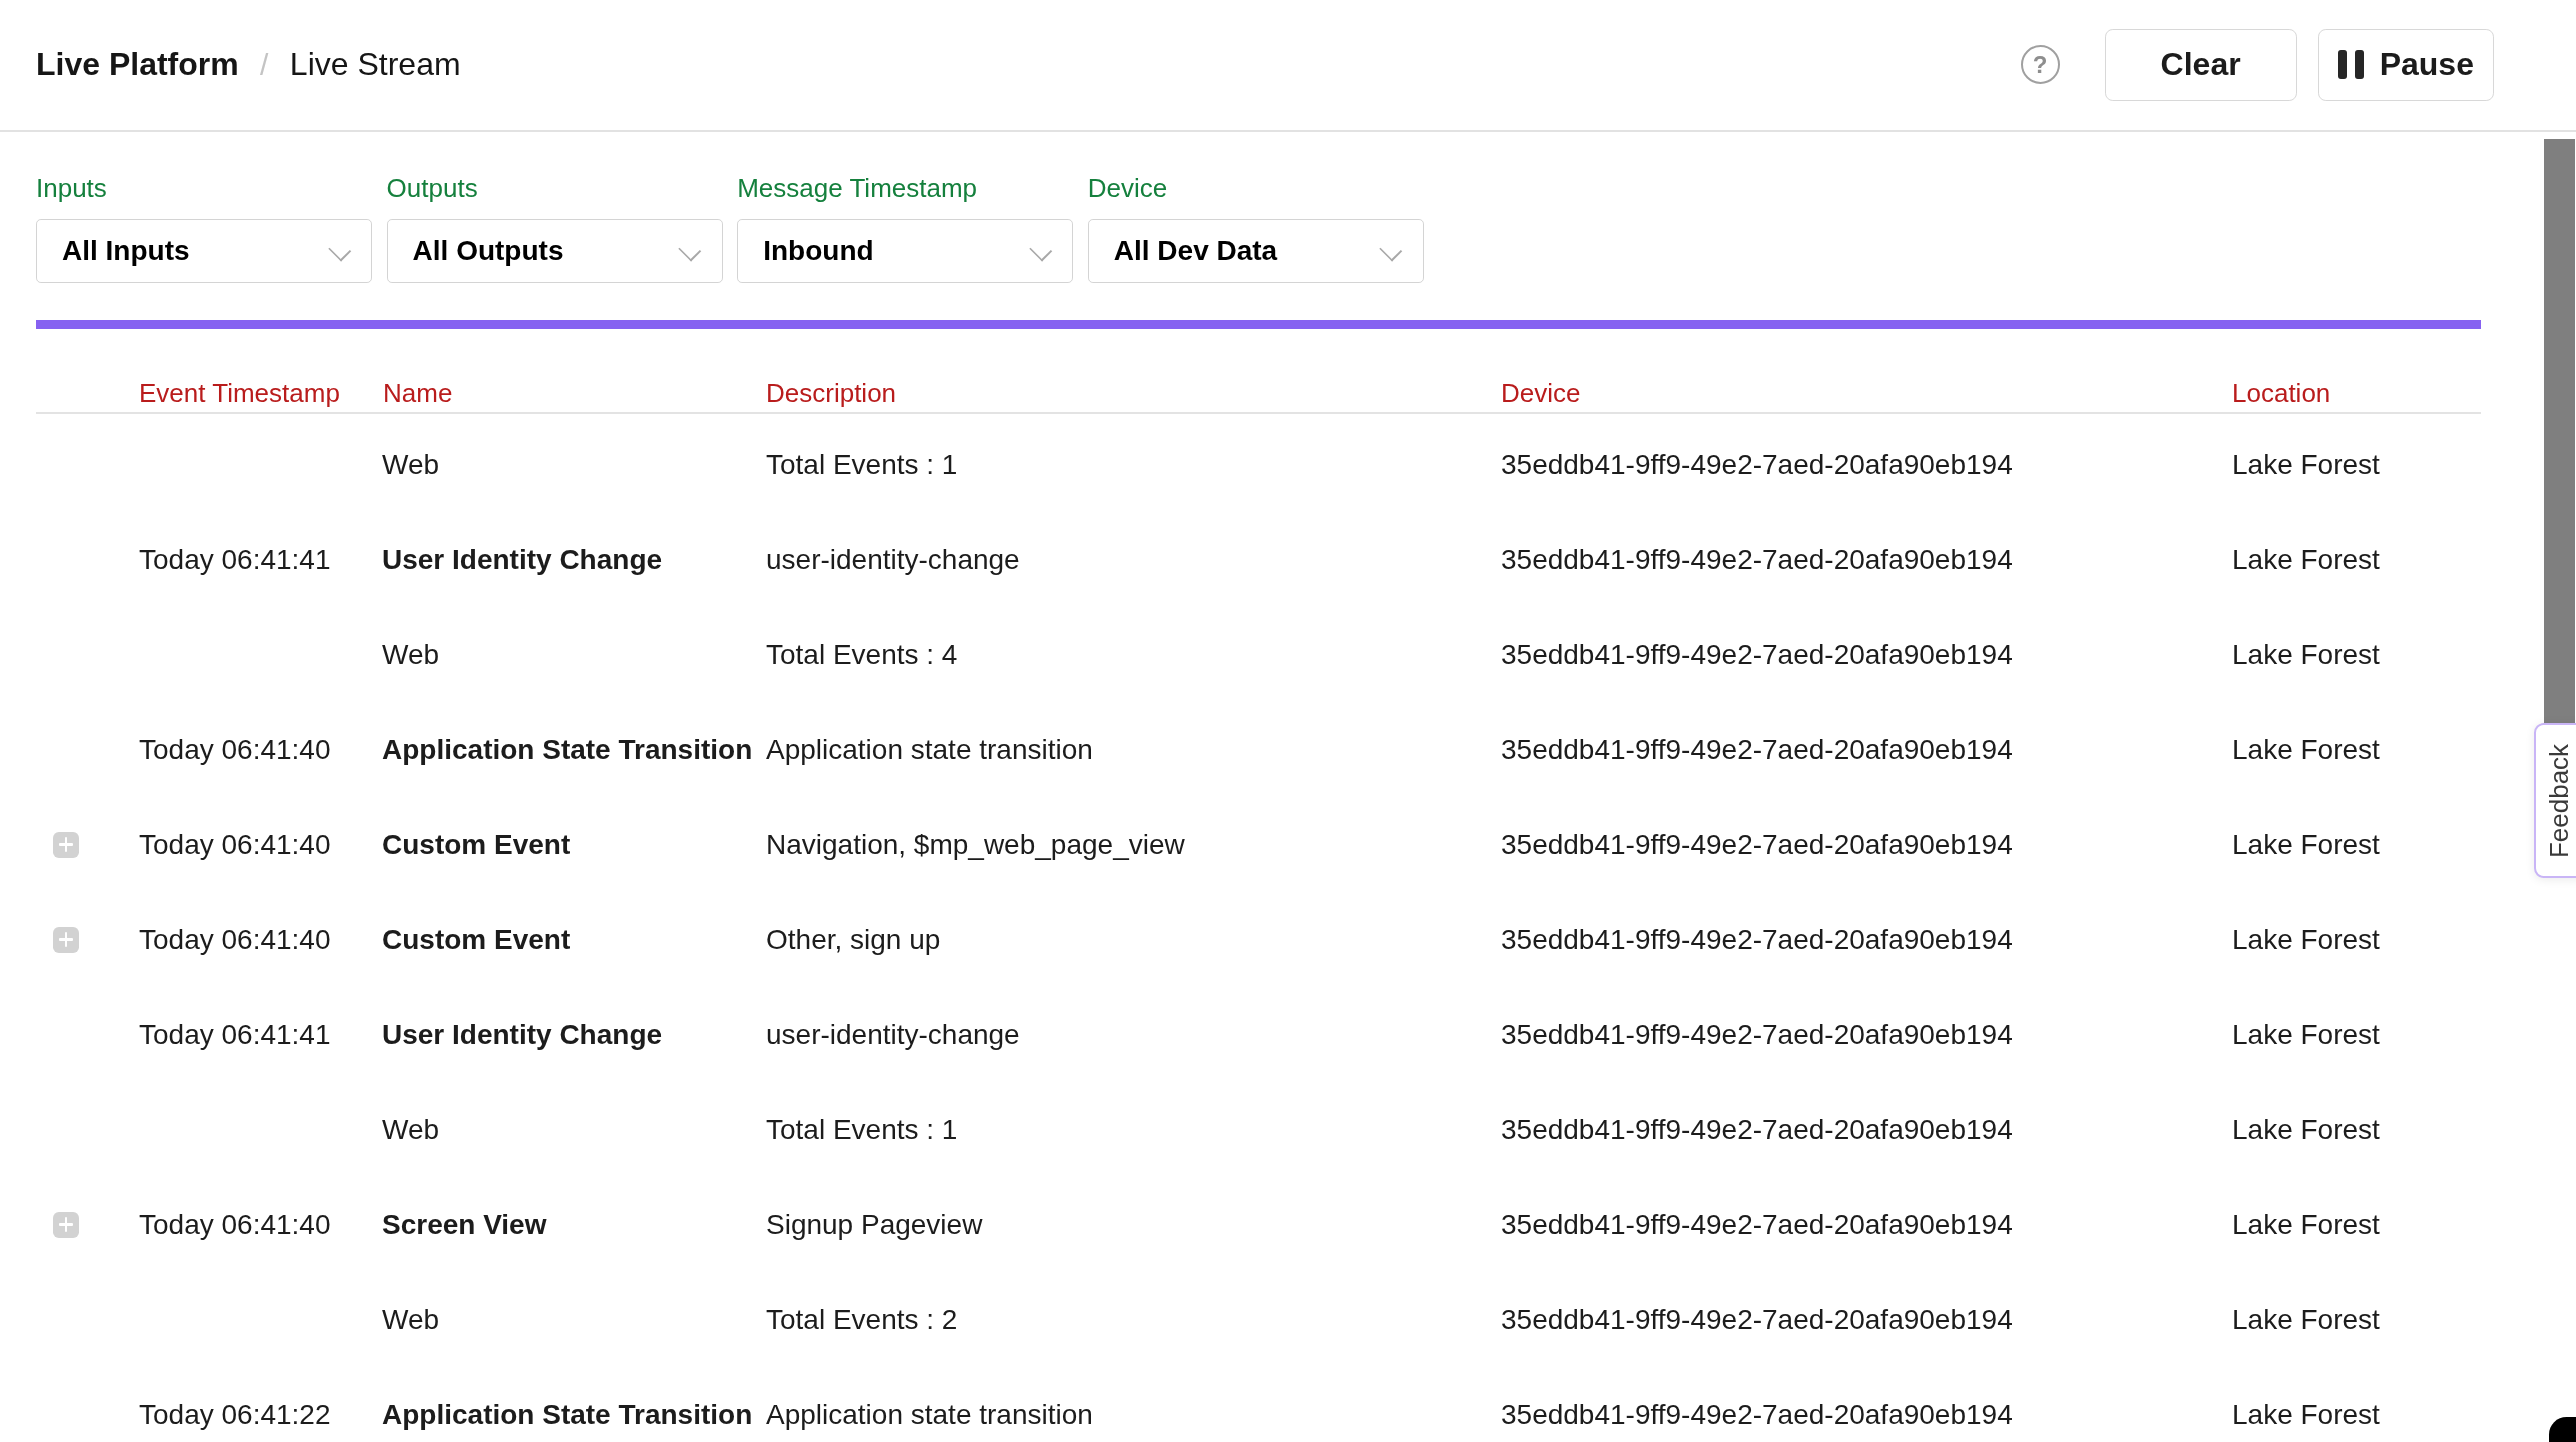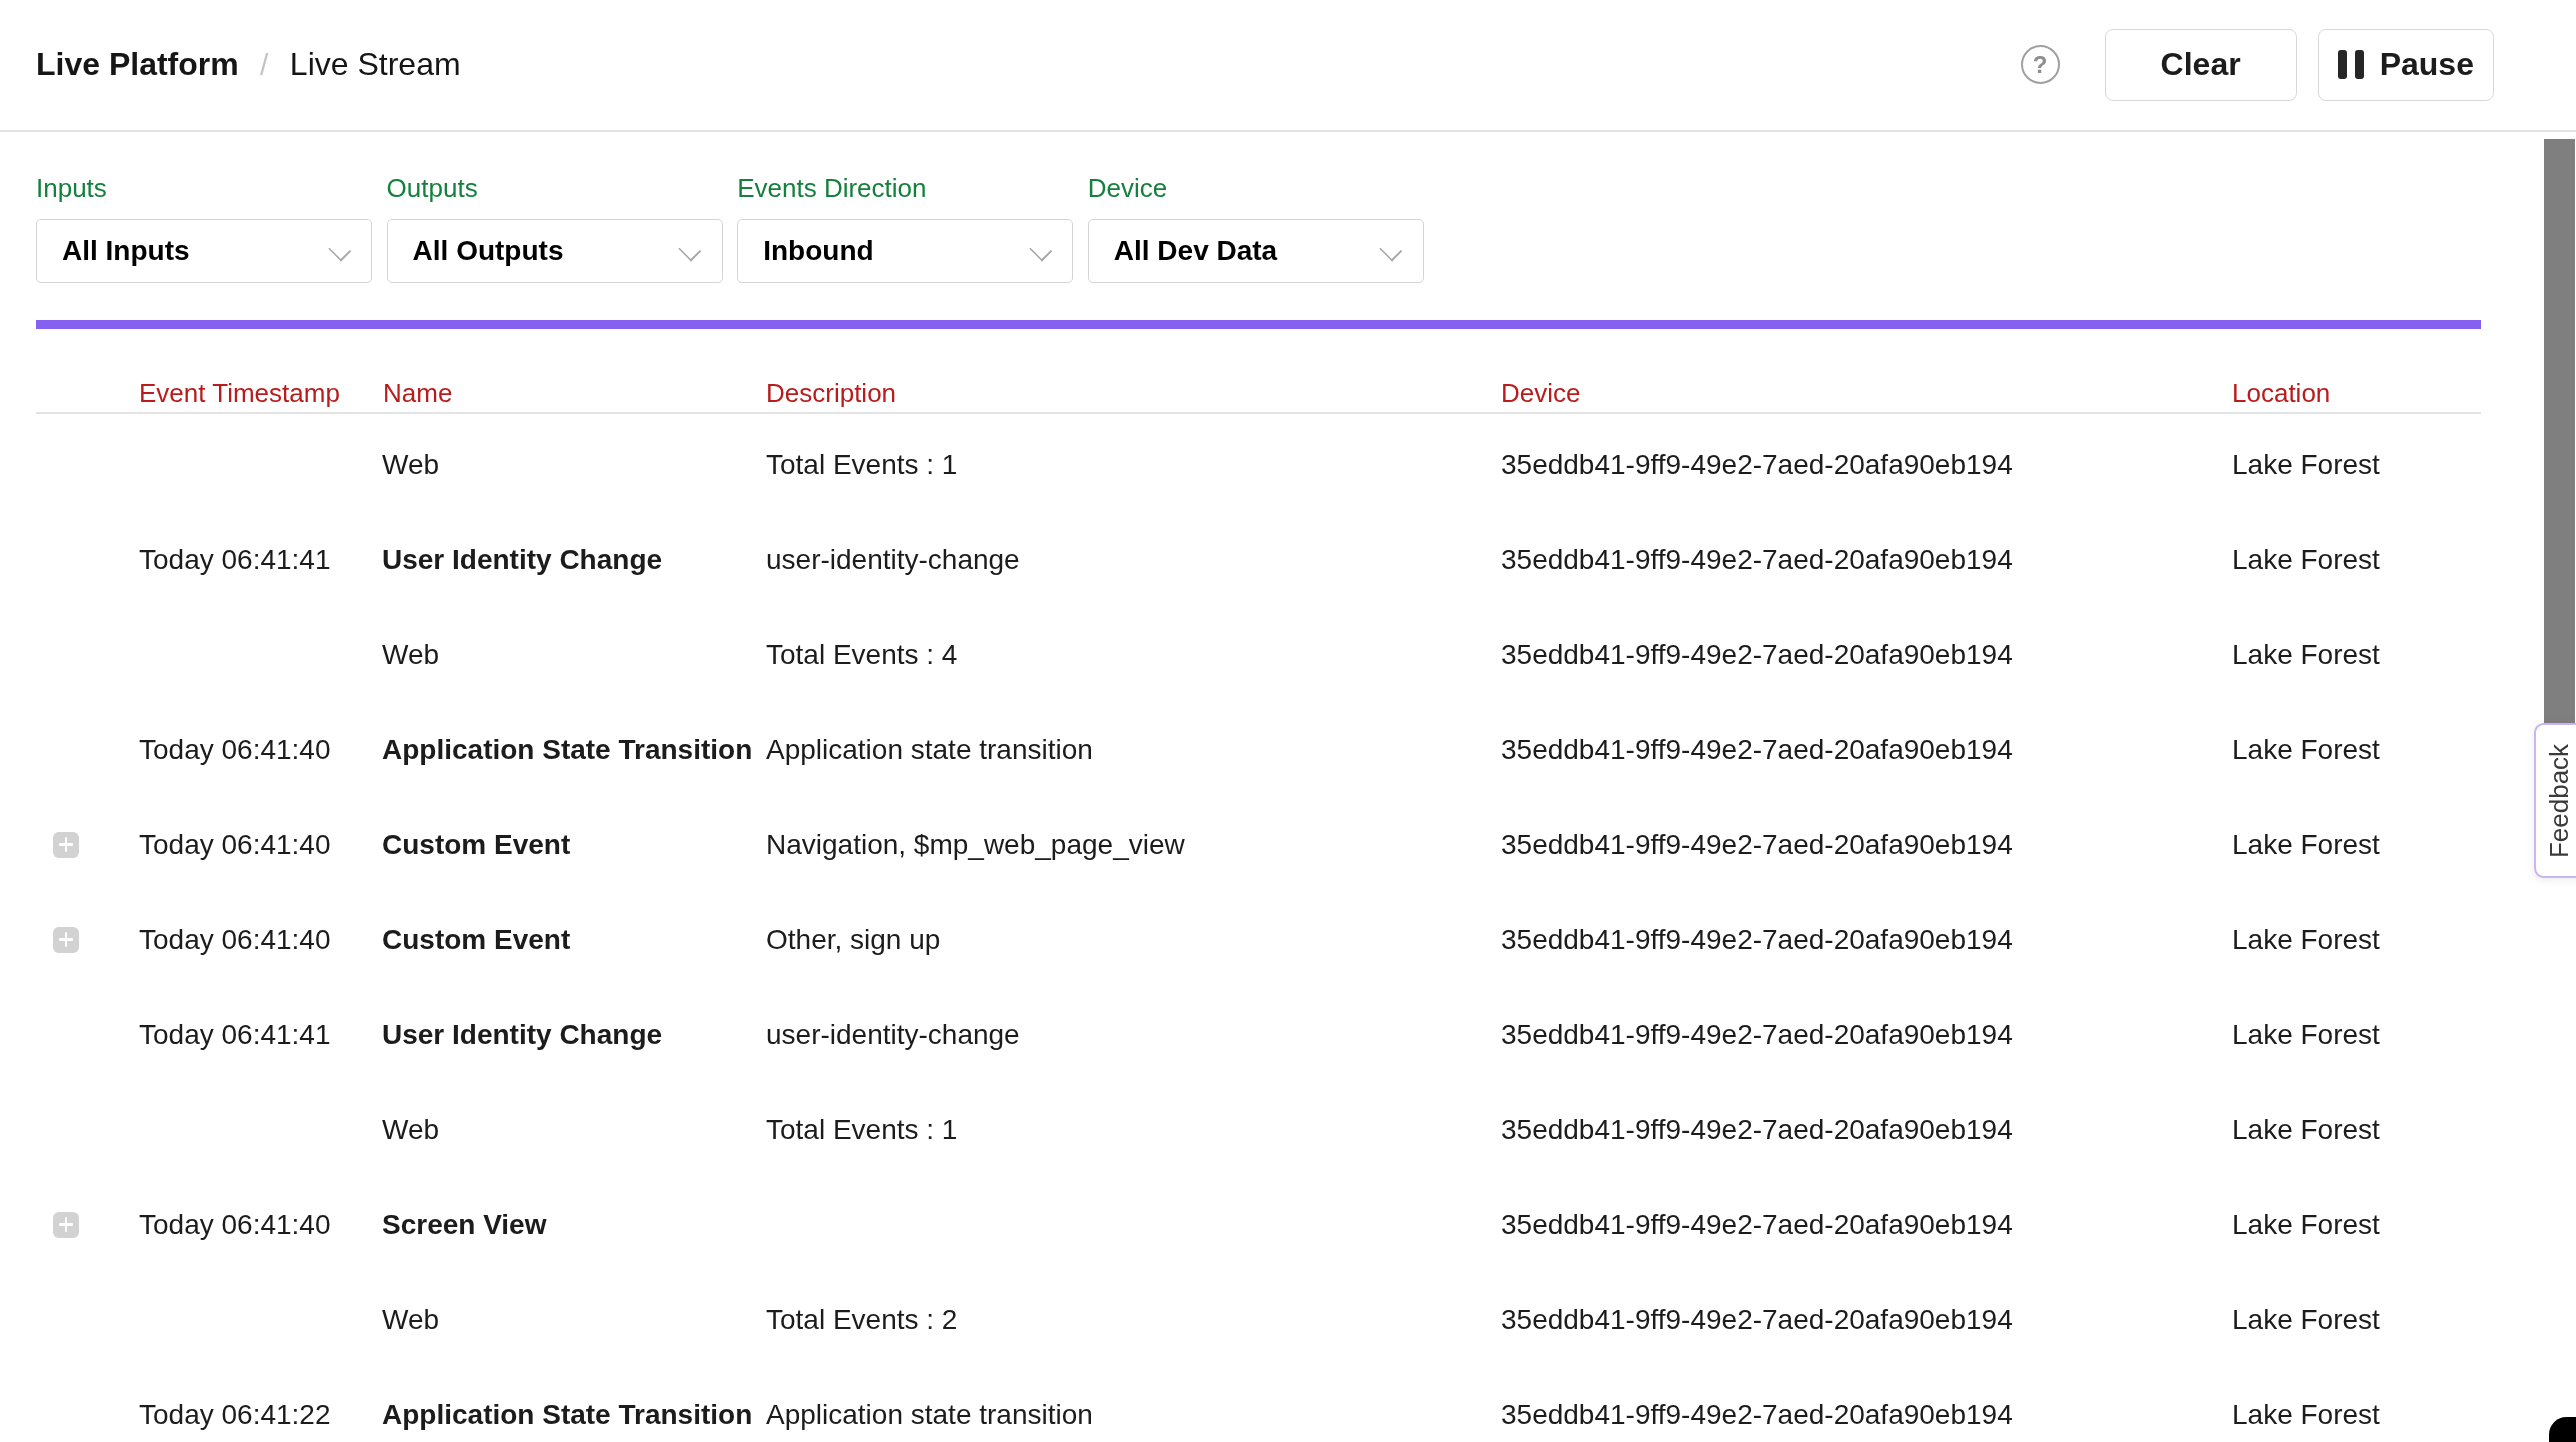--- a/index.html
+++ b/index.html
@@ -216,21 +216,21 @@
       </div>
     </div>
     <div class="filter-group">
       <div class="filter-label">Outputs</div>
       <div class="filter-select">
         <span class="filter-value">All Outputs</span>
         <span class="chevron"></span>
       </div>
     </div>
     <div class="filter-group">
-      <div class="filter-label">Events Direction</div>
+      <div class="filter-label">Message Timestamp</div>
       <div class="filter-select">
         <span class="filter-value">Inbound</span>
         <span class="chevron"></span>
       </div>
     </div>
     <div class="filter-group">
       <div class="filter-label">Device</div>
       <div class="filter-select">
         <span class="filter-value">All Dev Data</span>
         <span class="chevron"></span>
@@ -324,20 +324,21 @@
       <div class="cell c-device">35eddb41-9ff9-49e2-7aed-20afa90eb194</div>
       <div class="cell c-location">Lake Forest</div>
     </div>
 
     <div class="row">
       <div class="cell c-expand">
           <button class="expand-btn"></button>
         </div>
       <div class="cell c-ts">Today 06:41:40</div>
       <div class="cell c-name name-bold">Screen View</div>
+      <div class="cell c-desc">Signup Pageview</div>
       <div class="cell c-device">35eddb41-9ff9-49e2-7aed-20afa90eb194</div>
       <div class="cell c-location">Lake Forest</div>
     </div>
 
     <div class="row">
       <div class="cell c-expand"></div>
       <div class="cell c-ts"></div>
       <div class="cell c-name">Web</div>
       <div class="cell c-desc">Total Events : 2</div>
       <div class="cell c-device">35eddb41-9ff9-49e2-7aed-20afa90eb194</div>

